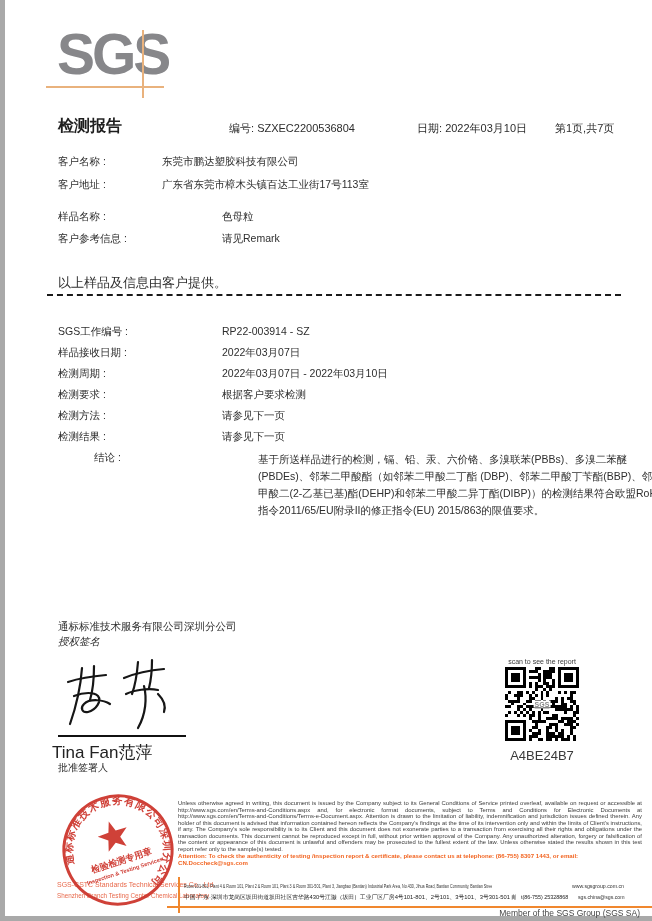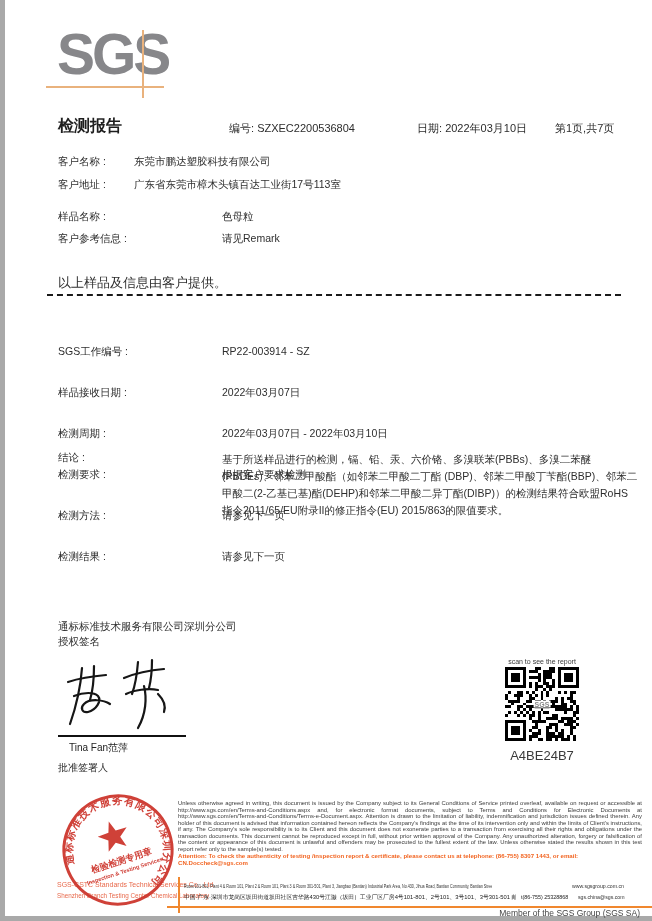--- a/index.html
+++ b/index.html
@@ -21,41 +21,41 @@
   .report-number { position:absolute; left:229px; top:121px; font-size:11px; color:#2c2c2c; }
   .report-date   { position:absolute; left:417px; top:121px; font-size:11px; color:#2c2c2c; }
   .report-pages  { position:absolute; left:555px; top:121px; font-size:11px; color:#2c2c2c; }
 
   
   .rowset { position:absolute; left:58px; }
   .row { display:flex; align-items:flex-start; }
   .row .lbl { flex:0 0 auto; color:#2e2e2e; }
   .row .val { color:#2e2e2e; }
   .client-block { top:155px; font-size:10.5px; }
-  .client-block .row { height:23px; }
+  .client-block .row { height:23px;gap:28px; }
   .client-block .lbl { width:76px; }
   .sample-block { top:210px; font-size:10.5px; }
   .sample-block .row { height:22px; }
   .sample-block .lbl { width:164px; }
   .sample-note { position:absolute; left:58px; top:274px; font-size:13px; color:#2e2e2e; }
   .dash-sep { position:absolute; left:47px; top:294px; width:574px; height:0;
               border-top:2px dashed #1a1a1a; }
   .job-block { top:325px; font-size:10.5px; }
-  .job-block .row { height:21px;margin-top:20px; }
+  .job-block .row { height:21px; }
   .job-block .lbl { width:164px; }
   .conclusion-row { position:absolute; left:58px; top:451px; display:flex; font-size:10.5px; }
-  .conclusion-row .lbl { width:164px; flex:0 0 auto; color:#2e2e2e; }
+  .conclusion-row .lbl { width:164px; flex:0 0 auto; color:#2e2e2e;margin-left:36px; }
   .conclusion-row .par { width:416px; line-height:17px; color:#2e2e2e; }
 
   
   .sig-company { position:absolute; left:58px; top:620px; font-size:10.5px; color:#2e2e2e; }
-  .sig-auth    { position:absolute; left:58px; top:635px; font-size:10.5px; color:#2e2e2e; }
+  .sig-auth    { position:absolute; left:58px; top:635px; font-size:10.5px; color:#2e2e2e;font-style:italic; }
   .sig-svg     { position:absolute; left:60px; top:656px; }
   .sig-line    { position:absolute; left:58px; top:735px; width:128px; height:2px; background:#111; }
-  .sig-name    { position:absolute; left:69px; top:741px; font-size:10px; color:#222; }
+  .sig-name    { position:absolute; left:52px; top:741px; font-size:17px; color:#222; }
   .sig-role    { position:absolute; left:58px; top:761px; font-size:10px; color:#2e2e2e; }
 
   
   .qr-wrap   { position:absolute; left:492px; top:658px; width:100px; text-align:center; }
   .qr-cap    { font-size:7px; color:#3a3a3a; margin-bottom:2px; }
   .qr-box    { width:74px; height:74px; margin:0 auto; position:relative; }
   .qr-center { position:absolute; left:50%; top:50%; transform:translate(-50%,-50%);
                background:#fff; font-size:7px; font-weight:bold; color:#888;
                padding:0 1px; text-decoration:underline; }
   .qr-code   { font-size:13px; color:#3a3a3a; margin-top:7px; }

